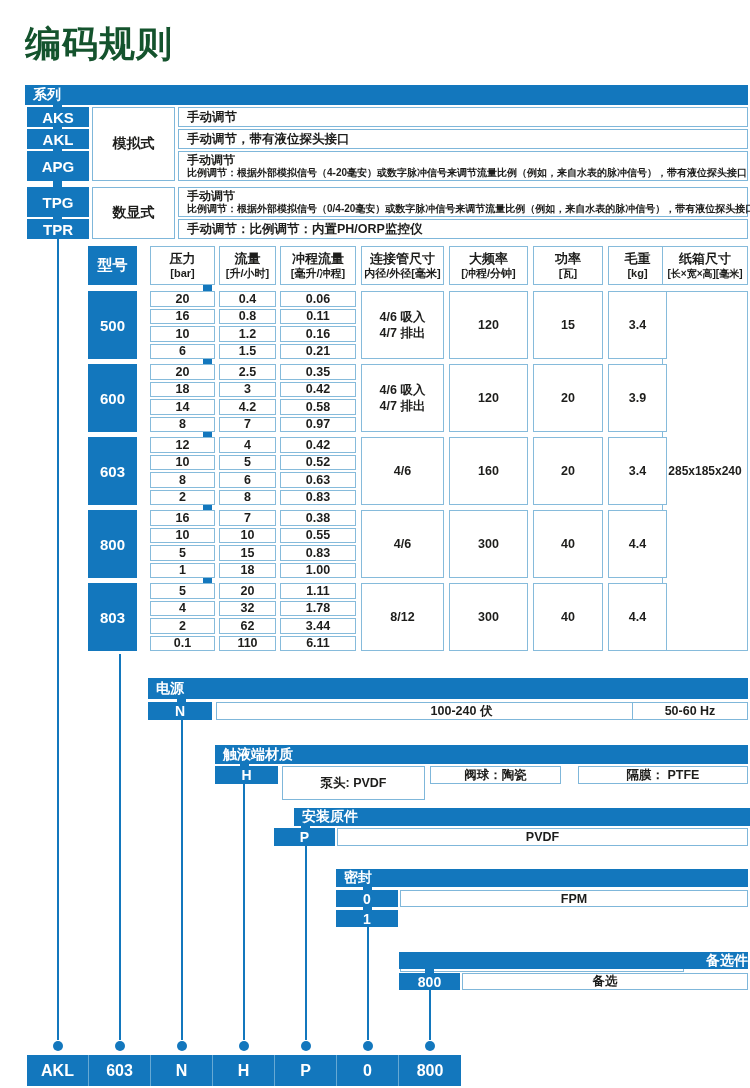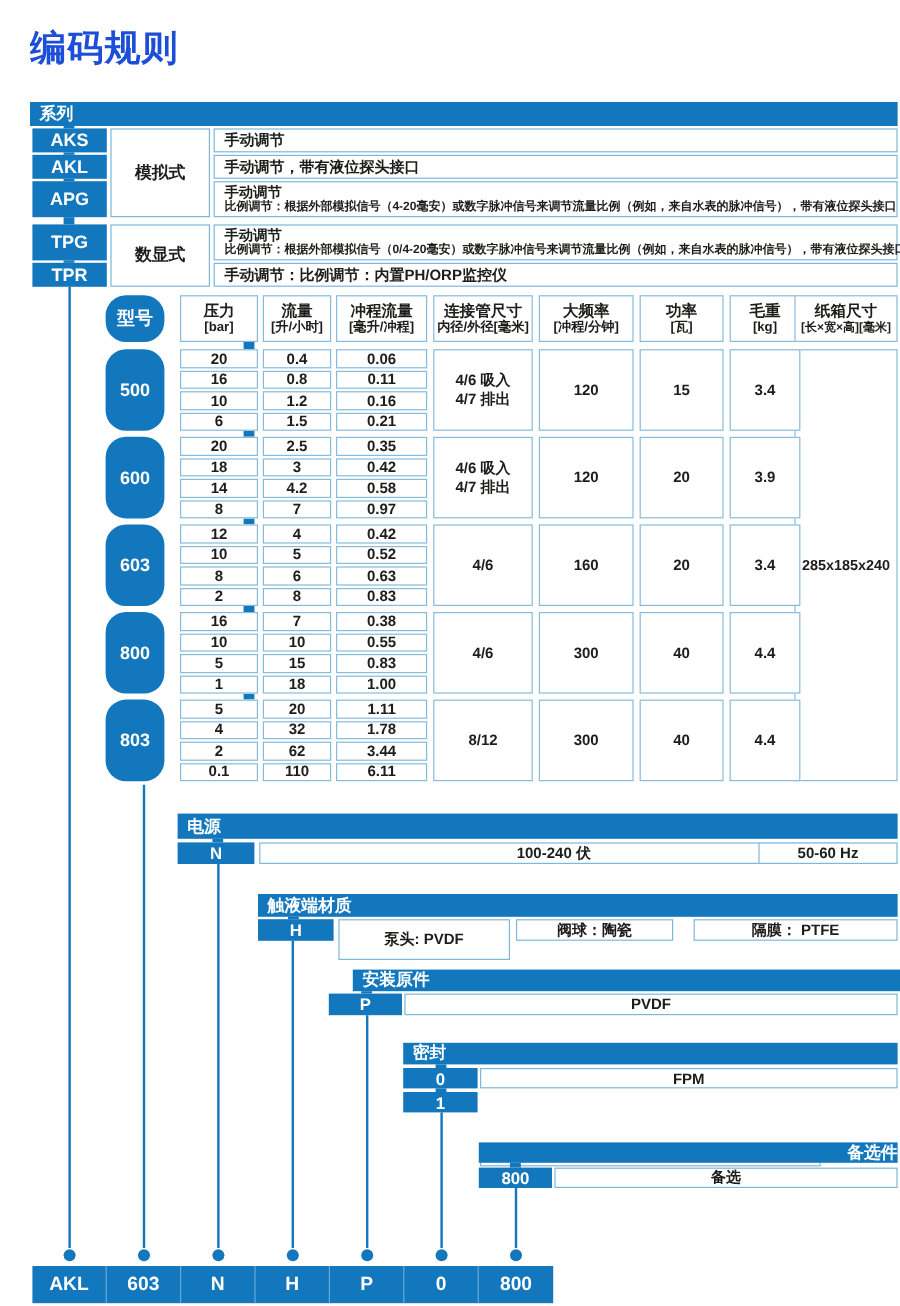--- a/index.html
+++ b/index.html
@@ -3,21 +3,21 @@
 <meta charset="utf-8">
 <style>
   html,body{margin:0;padding:0;}
   body{
     width:750px;height:1088px;position:relative;background:#ffffff;
     font-family:"Liberation Sans","DejaVu Sans",sans-serif;
     color:#1d1d1b;overflow:hidden;
   }
   .abs{position:absolute;}
   .page-title{
-    font-size:30px;font-weight:700;color:#1d4ed8;letter-spacing:1px;
+    font-size:36px;font-weight:700;color:#14532d;letter-spacing:1px;
   }
   
   .hbar{
     background:#1377bd;color:#fff;font-weight:700;font-size:14px;
     display:flex;align-items:center;padding-left:8px;box-sizing:border-box;
   }
   
   .code{
     background:#1377bd;color:#fff;font-weight:700;font-size:14px;
     display:flex;align-items:center;justify-content:center;box-sizing:border-box;
@@ -41,21 +41,21 @@
   .hcell{
     background:#fff;border:1px solid #86bbdb;box-sizing:border-box;position:absolute;
     display:flex;flex-direction:column;align-items:center;justify-content:center;
     line-height:15px;height:39px;top:0;
   }
   .hmain{font-size:13px;font-weight:700;}
   .hunit{font-size:11px;font-weight:700;}
   .block{position:absolute;left:0;width:660px;height:68px;}
   .mrow0{top:0;}.mrow1{top:17.5px;}.mrow2{top:35px;}.mrow3{top:52.5px;}
   .mini{height:15.5px;position:absolute;}
-  .c-model{left:0;width:49px;border-radius:17px;}
+  .c-model{left:0;width:49px;}
   .c-press{left:62px;width:65px;}
   .c-flow{left:131px;width:57px;}
   .c-stroke{left:192px;width:76px;}
   .c-conn{left:273px;width:83px;}
   .c-freq{left:361px;width:79px;}
   .c-power{left:445px;width:70px;}
   .c-weight{left:520px;width:59px;}
   .c-carton{left:574px;width:86px;}
   .tall{top:0;height:68px;}
   .conn-line{line-height:16px;text-align:center;}

